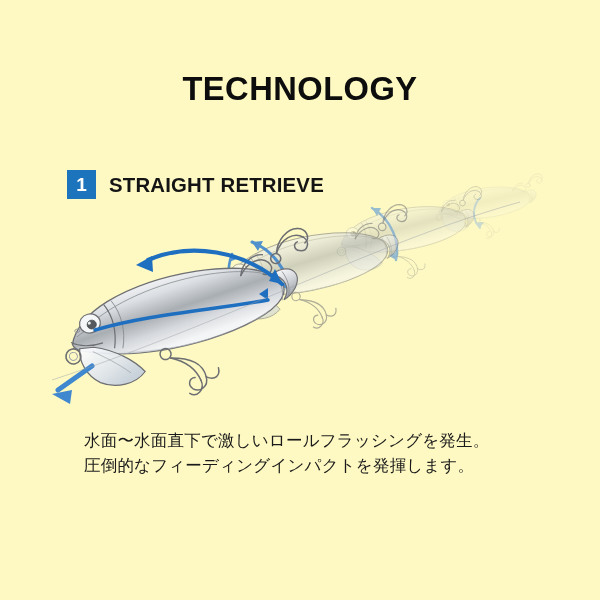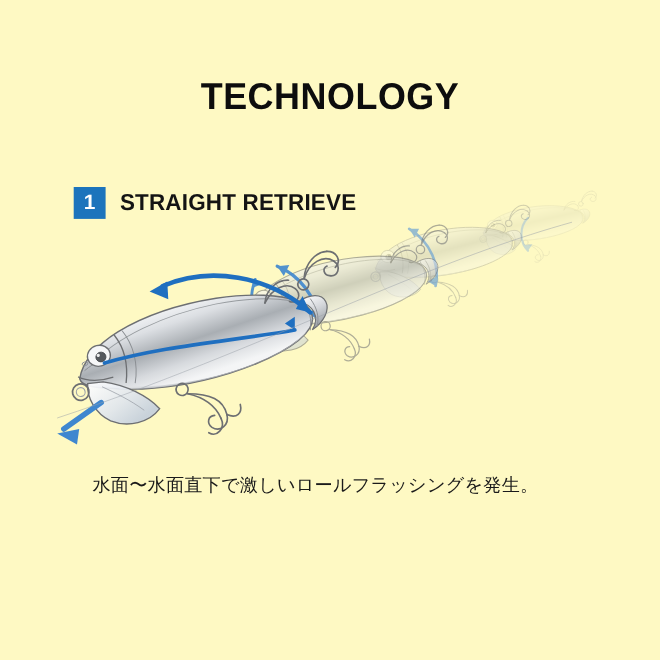--- a/index.html
+++ b/index.html
@@ -247,15 +247,16 @@
       </g>
 
       <g>
         <path d="M 52,230 C 150,198 260,150 352,112 C 420,84 470,66 520,52" fill="none" stroke="#9aa0a7" stroke-width="0.9" opacity="0.5"></path>
       </g>
     </svg>
   </div>
 
   <div id="caption">
     <div>水面〜水面直下で激しいロールフラッシングを発生。</div>
+    <div>圧倒的なフィーディングインパクトを発揮します。</div>
   </div>
 
 </div>
 
 </body></html>

